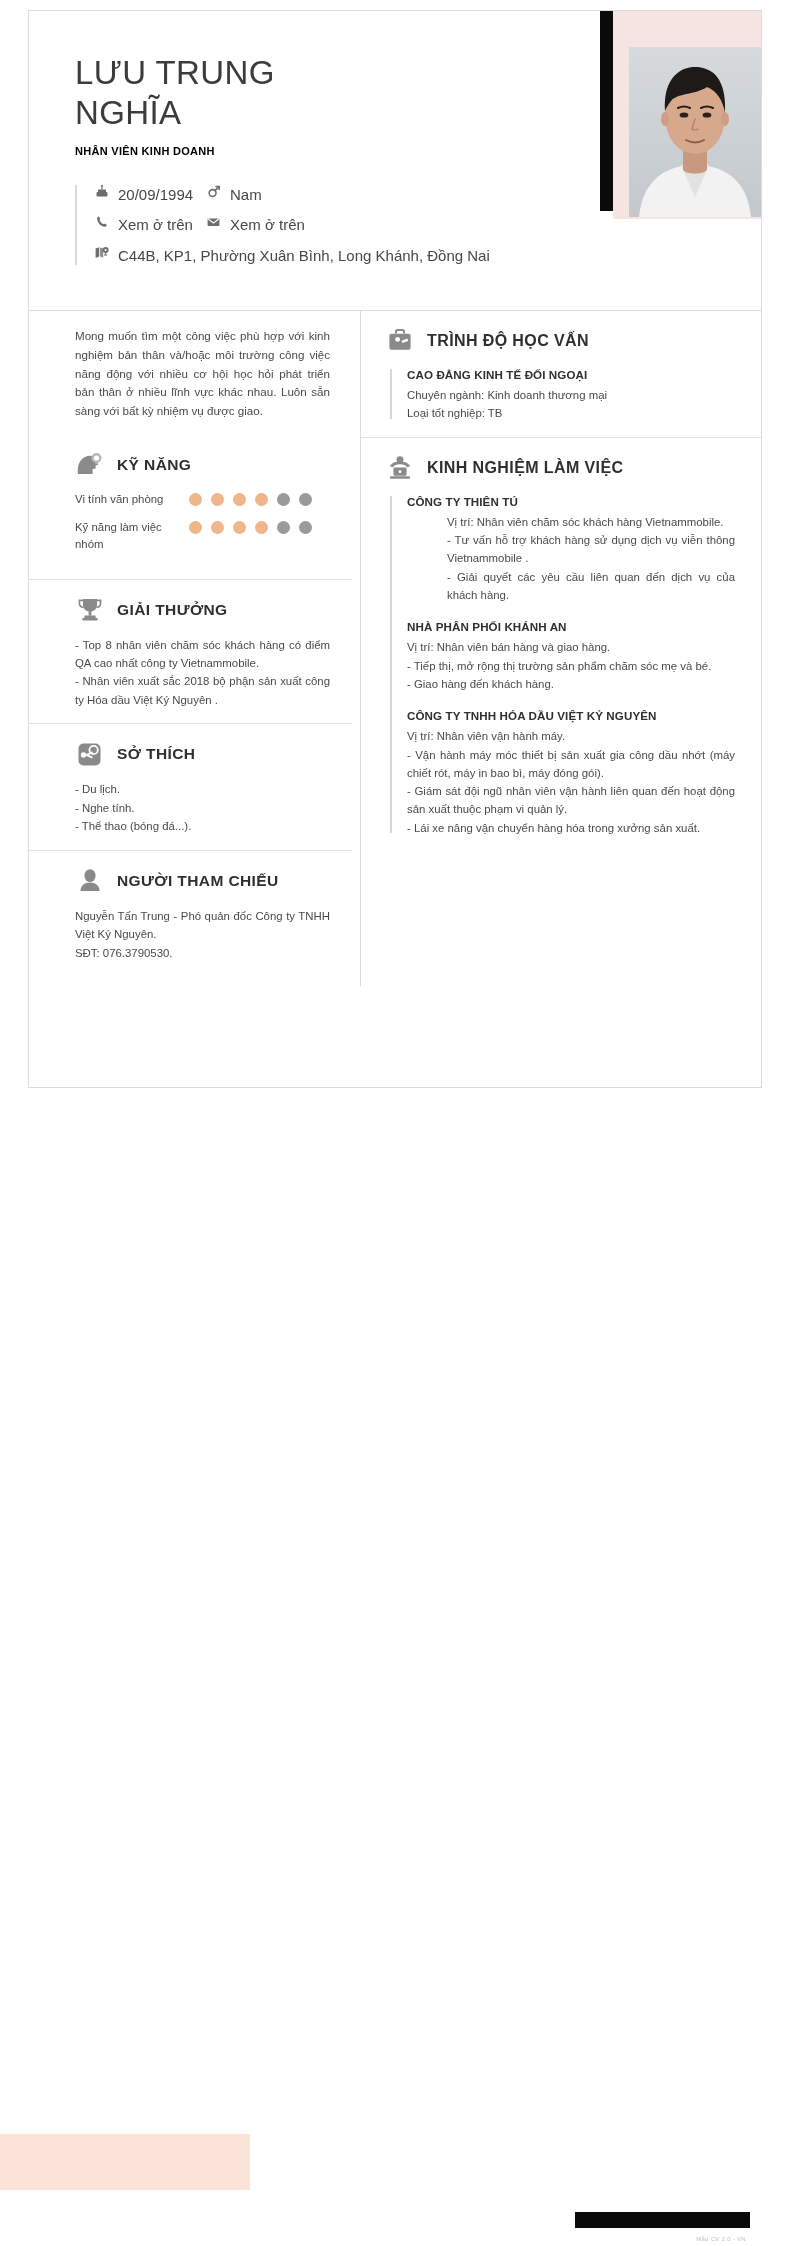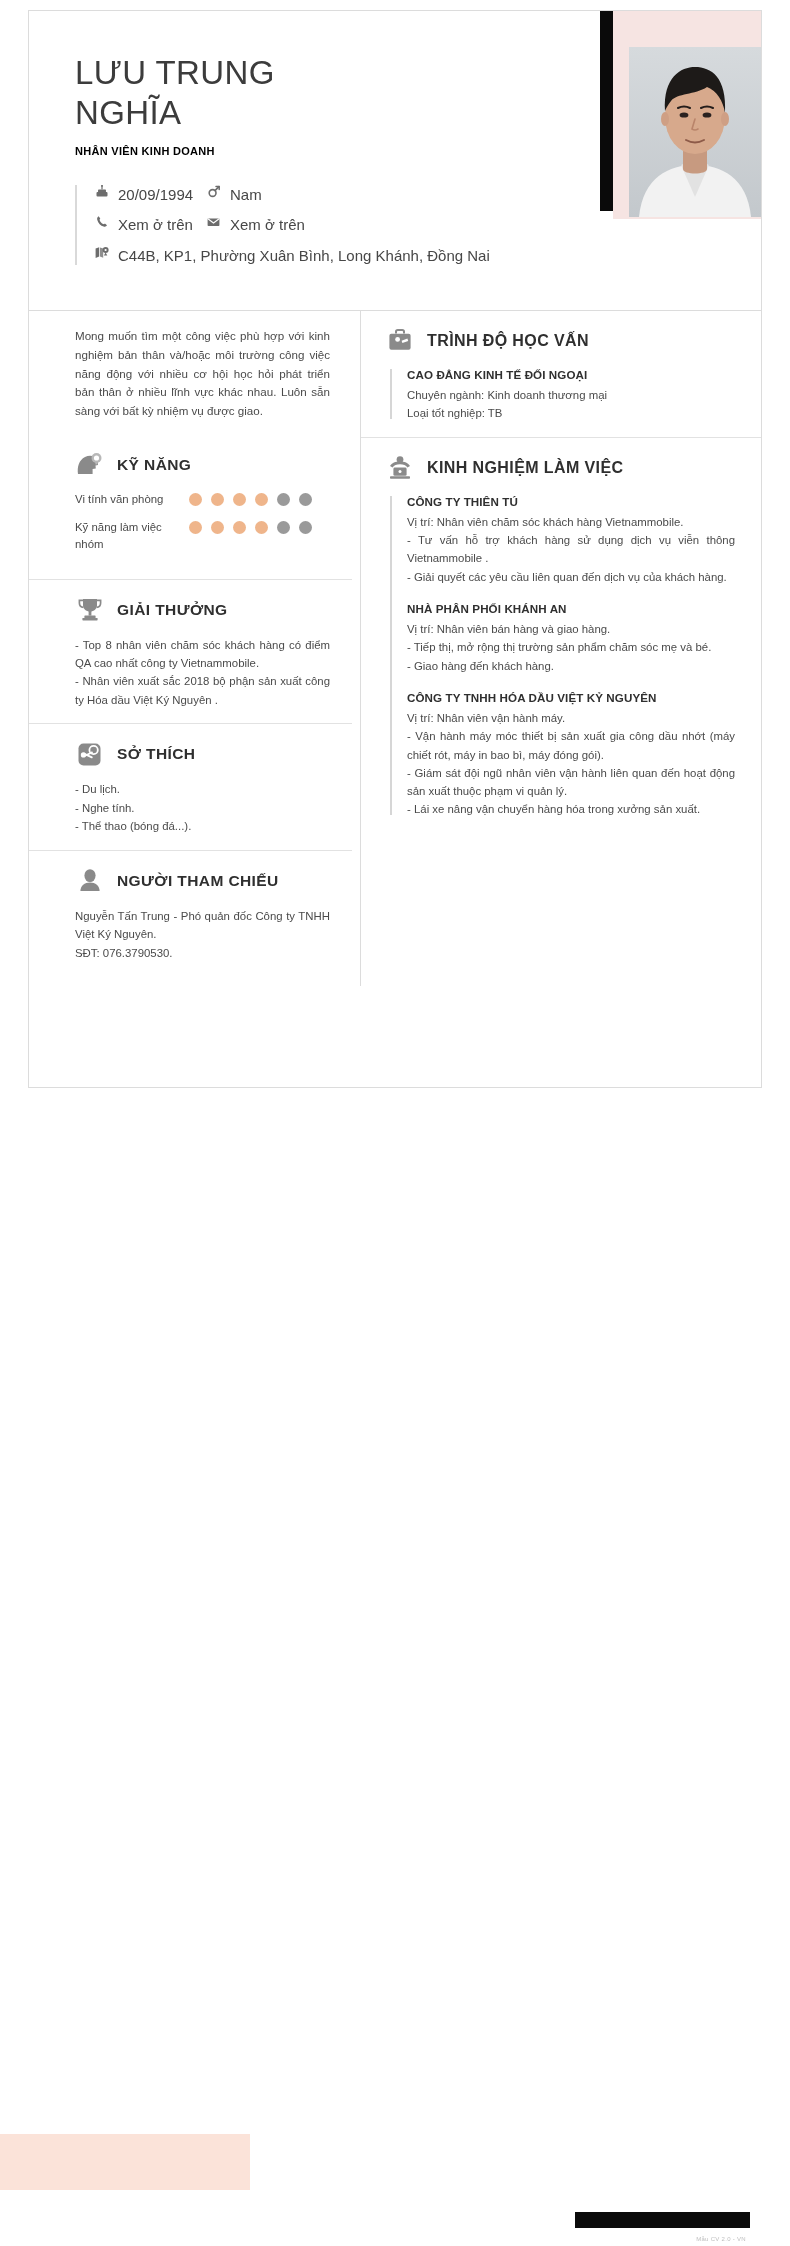--- a/index.html
+++ b/index.html
@@ -486,21 +486,21 @@
                 <rect x="7.4" y="12.6" width="13.2" height="8.2" rx="1.4" fill="#8a8a8a"></rect>
                 <circle cx="14" cy="16.6" r="1.5" fill="#ffffff"></circle>
                 <rect x="4" y="21.2" width="20" height="2.6" rx="0.8" fill="#8a8a8a"></rect>
               </svg>
             </span>
             <span class="sec-title">KINH NGHIỆM LÀM VIỆC</span>
           </div>
           <div class="tl">
             <div class="entry">
               <div class="entry-title">CÔNG TY THIÊN TÚ</div>
-              <div class="entry-body" style="white-space:pre-line;">Vị trí: Nhân viên chăm sóc khách hàng Vietnammobile.
+              <div class="entry-body" style="white-space:pre-line;margin-left:40px;">Vị trí: Nhân viên chăm sóc khách hàng Vietnammobile.
 - Tư vấn hỗ trợ khách hàng sử dụng dịch vụ viễn thông Vietnammobile .
 - Giải quyết các yêu cầu liên quan đến dịch vụ của khách hàng.</div>
             </div>
             <div class="entry">
               <div class="entry-title">NHÀ PHÂN PHỐI KHÁNH AN</div>
               <div class="entry-body" style="white-space:pre-line;">Vị trí: Nhân viên bán hàng và giao hàng.
 - Tiếp thị, mở rộng thị trường sản phẩm chăm sóc mẹ và bé.
 - Giao hàng đến khách hàng.</div>
             </div>
             <div class="entry">

